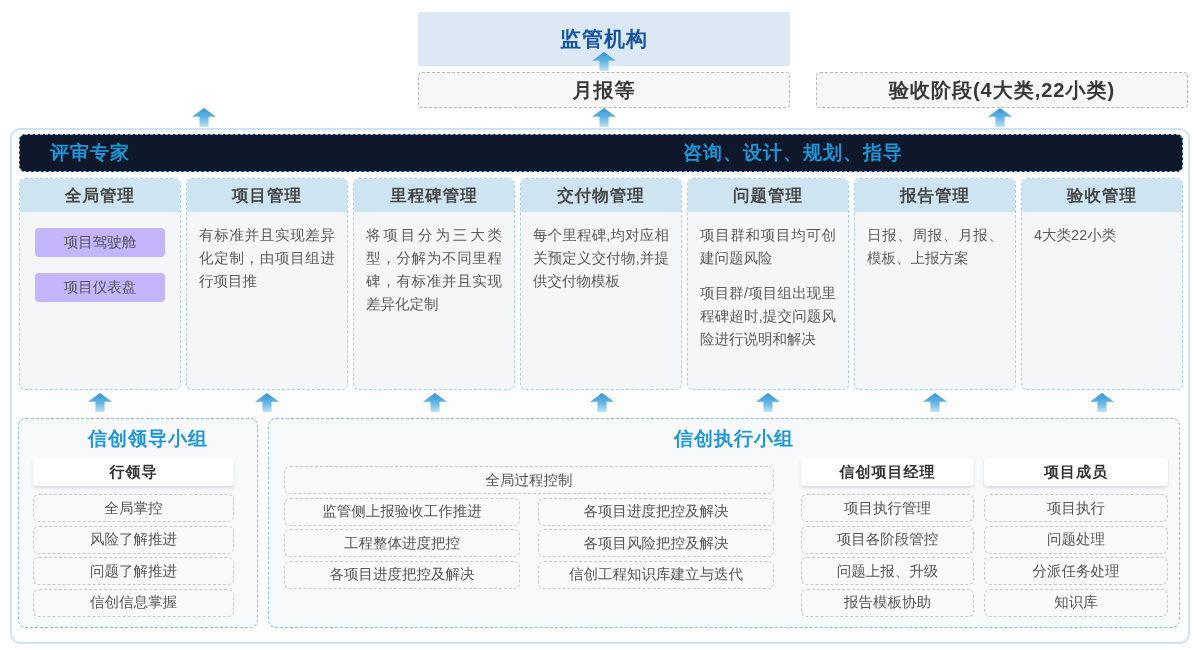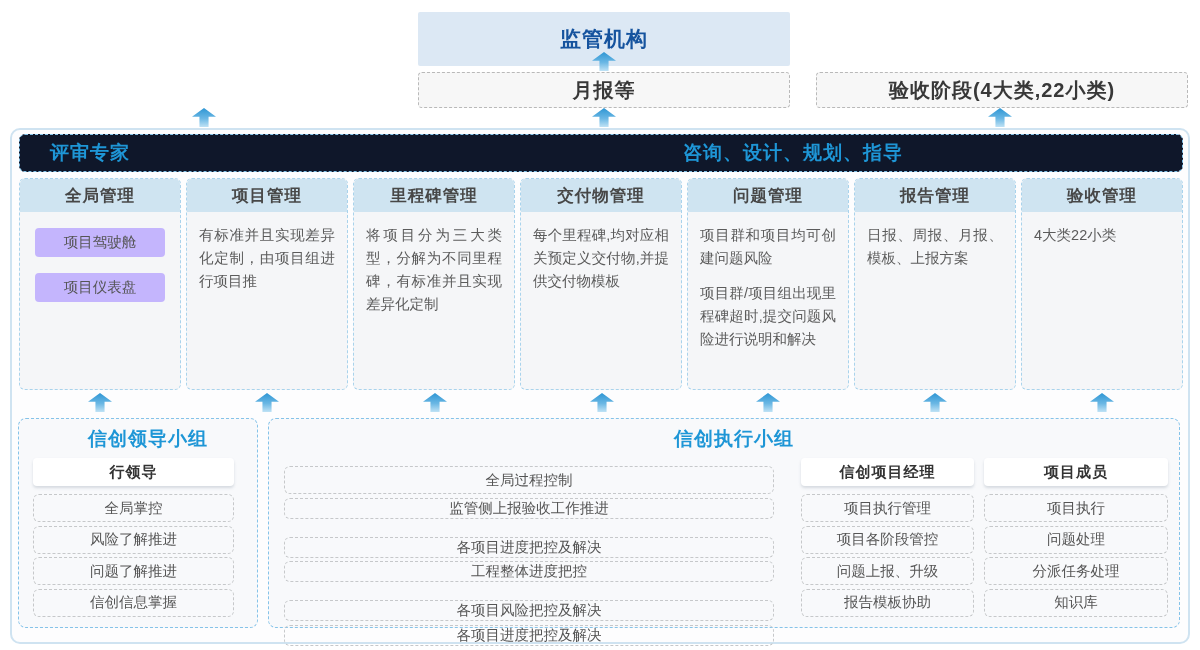--- a/index.html
+++ b/index.html
@@ -56,21 +56,21 @@
   .g-exec   { left: 268px; width: 912px; }
   .g-title { position: absolute; top: 7px; left: 10px; width: 100%; text-align: center;
     font-size: 19px; font-weight: bold; color: #1e96d6; letter-spacing: 1px; }
   .role { height: 28px; background: #ffffff; border-radius: 4px;
     box-shadow: 0 2px 3px rgba(90,110,130,.22); display: flex; align-items: center; justify-content: center;
     font-size: 15px; font-weight: bold; color: #333; letter-spacing: 1px; }
   .cell { height: 28px; border: 1px dashed #c6c8ca; border-radius: 6px;
     display: flex; align-items: center; justify-content: center;
     font-size: 14.5px; color: #555; white-space: nowrap; }
   .stack { display: flex; flex-direction: column; gap: 3.5px; margin-top: 8px; }
-  .row2 { display: flex; gap: 18px; flex-direction: column; }
+  .row2 { display: flex; gap: 18px; }
   .row2 .cell { flex: 1; }
 
   .leader-inner { position: absolute; left: 14px; right: 23px; top: 39px; }
   .subcol { position: absolute; top: 39px; }
   .sc-pm   { left: 15px;  width: 490px; }
   .sc-proj { left: 532px; width: 173px; }
   .sc-mem  { left: 715px; width: 184px; }
 </style>
 </head>
 <body>

